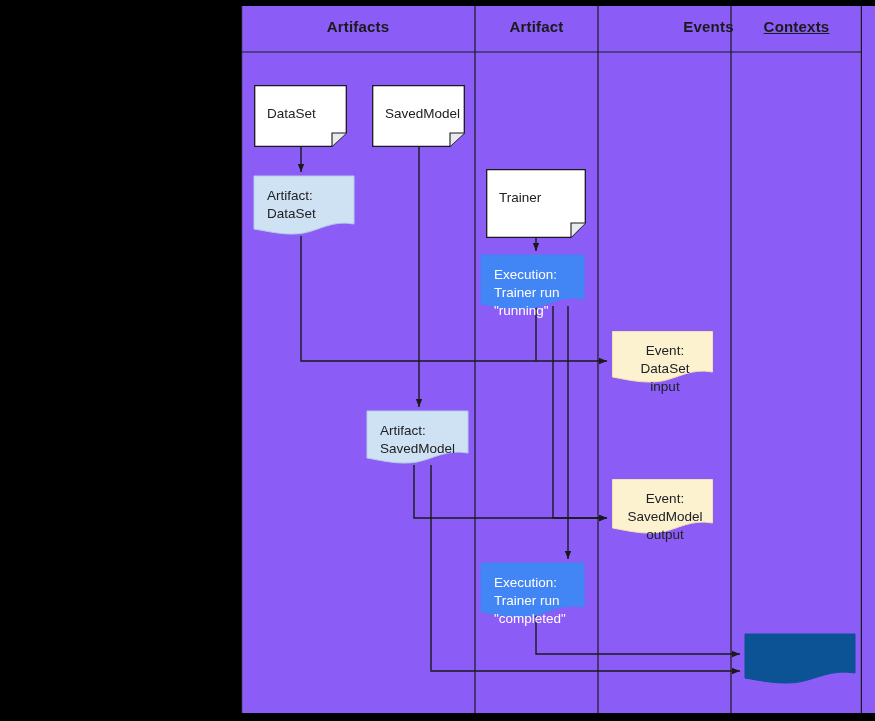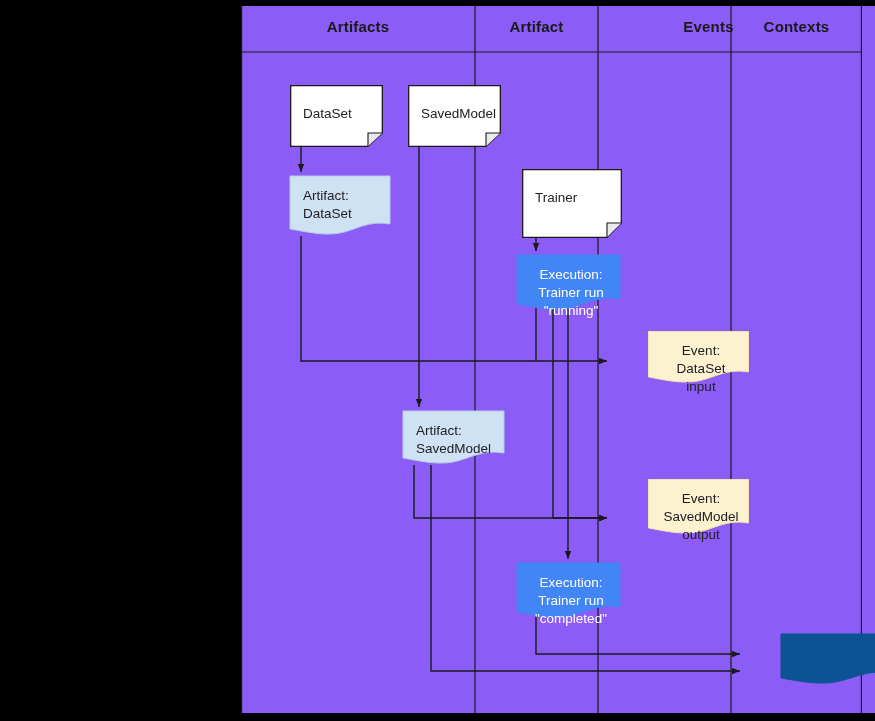--- a/index.html
+++ b/index.html
@@ -40,57 +40,56 @@
     top: 12px;
     font-size: 15px;
     font-weight: bold;
     color: #1a1a1a;
     text-align: center;
     letter-spacing: 0.2px;
   }
   .node {
     position: absolute;
     box-sizing: border-box;
-    margin-left: 36px;
   }
   .node .label {
     position: absolute;
     left: 13px;
     top: 13px;
     right: 8px;
     font-size: 13.5px;
     line-height: 18px;
     color: #202124;
     white-space: pre-line;
   }
   .doc .label { top: 20px; }
   .wavy .label { top: 11px; }
   .wavy.light .label { color: #202124; }
-  .wavy.blue .label { color: #ffffff; text-align: center; }
+  .wavy.blue .label { color: #ffffff; }
   .wavy.darkblue .label { color: #ffffff; }
   .wavy.yellow .label { color: #202124; text-align: center; }
   svg.shape {
     position: absolute;
     left: 0;
     top: 0;
     width: 100%;
     height: 100%;
     overflow: visible;
   }
 </style>
 </head>
 <body>
 
 <div id="stage">
   <div id="canvas">
 
     <div class="colhdr" style="left:0px; width:234px;">Artifacts</div>
     <div class="colhdr" style="left:234px; width:123px;">Artifact</div>
     <div class="colhdr" style="left:357px; width:133px;margin-left:44px;">Events</div>
-    <div class="colhdr" style="left:490px; width:131px;">Contexts</div>
+    <div class="colhdr" style="left:490px; width:131px;text-decoration:underline;">Contexts</div>
 
     <svg id="wires" viewBox="0 0 621 707">
       <defs>
         <marker id="ah" markerWidth="9" markerHeight="9" refX="8" refY="3.2" orient="auto" markerUnits="userSpaceOnUse">
           <path d="M0,0 L8,3.2 L0,6.4 z" fill="#1a1a1a"></path>
         </marker>
       </defs>
 
       <g stroke="#1a1a1a" stroke-width="1.2">
         <line x1="0.6" y1="0" x2="0.6" y2="707"></line>

